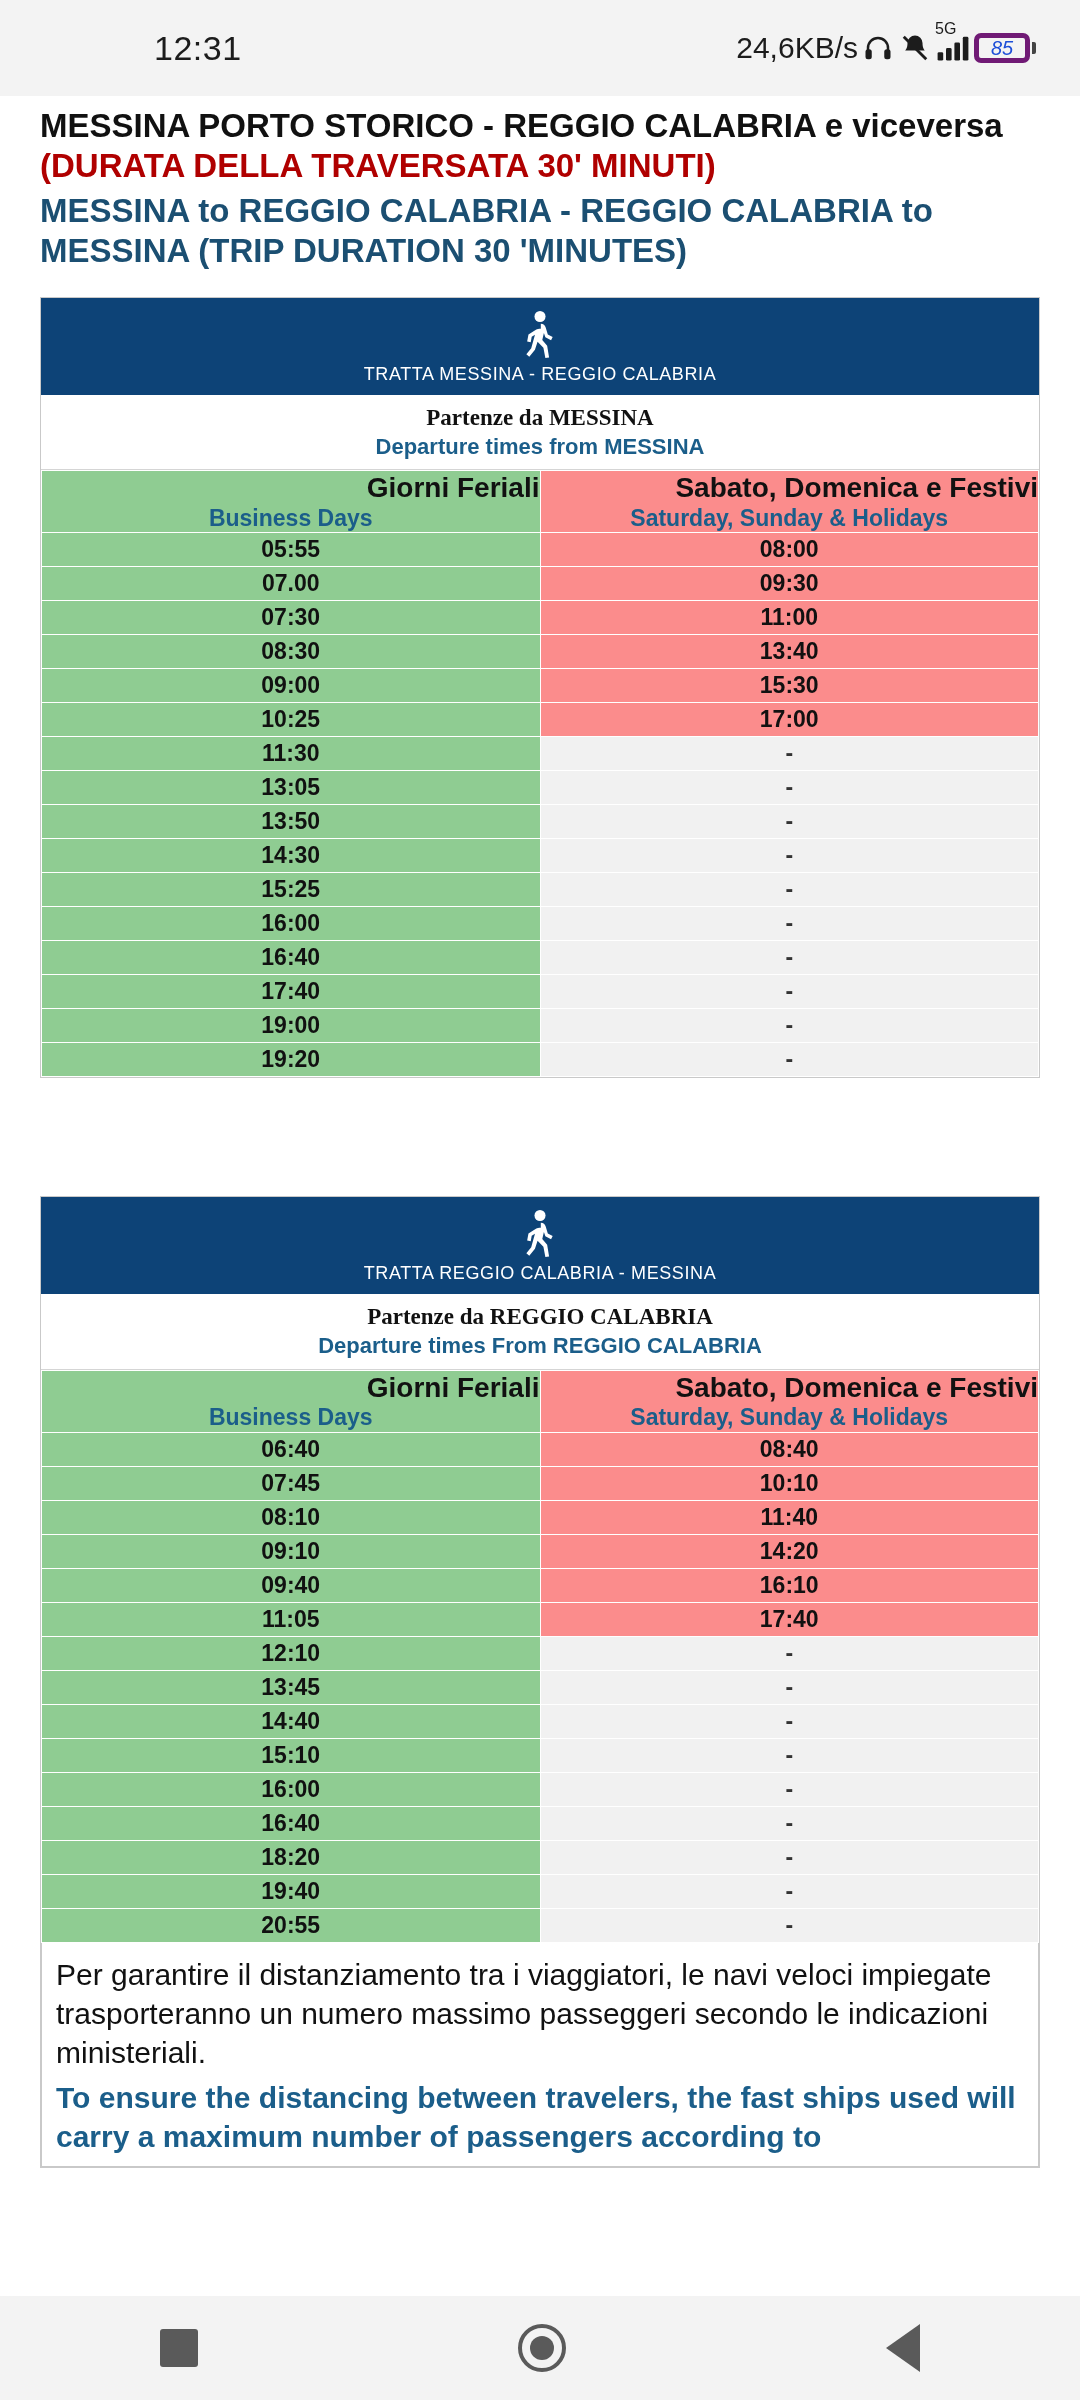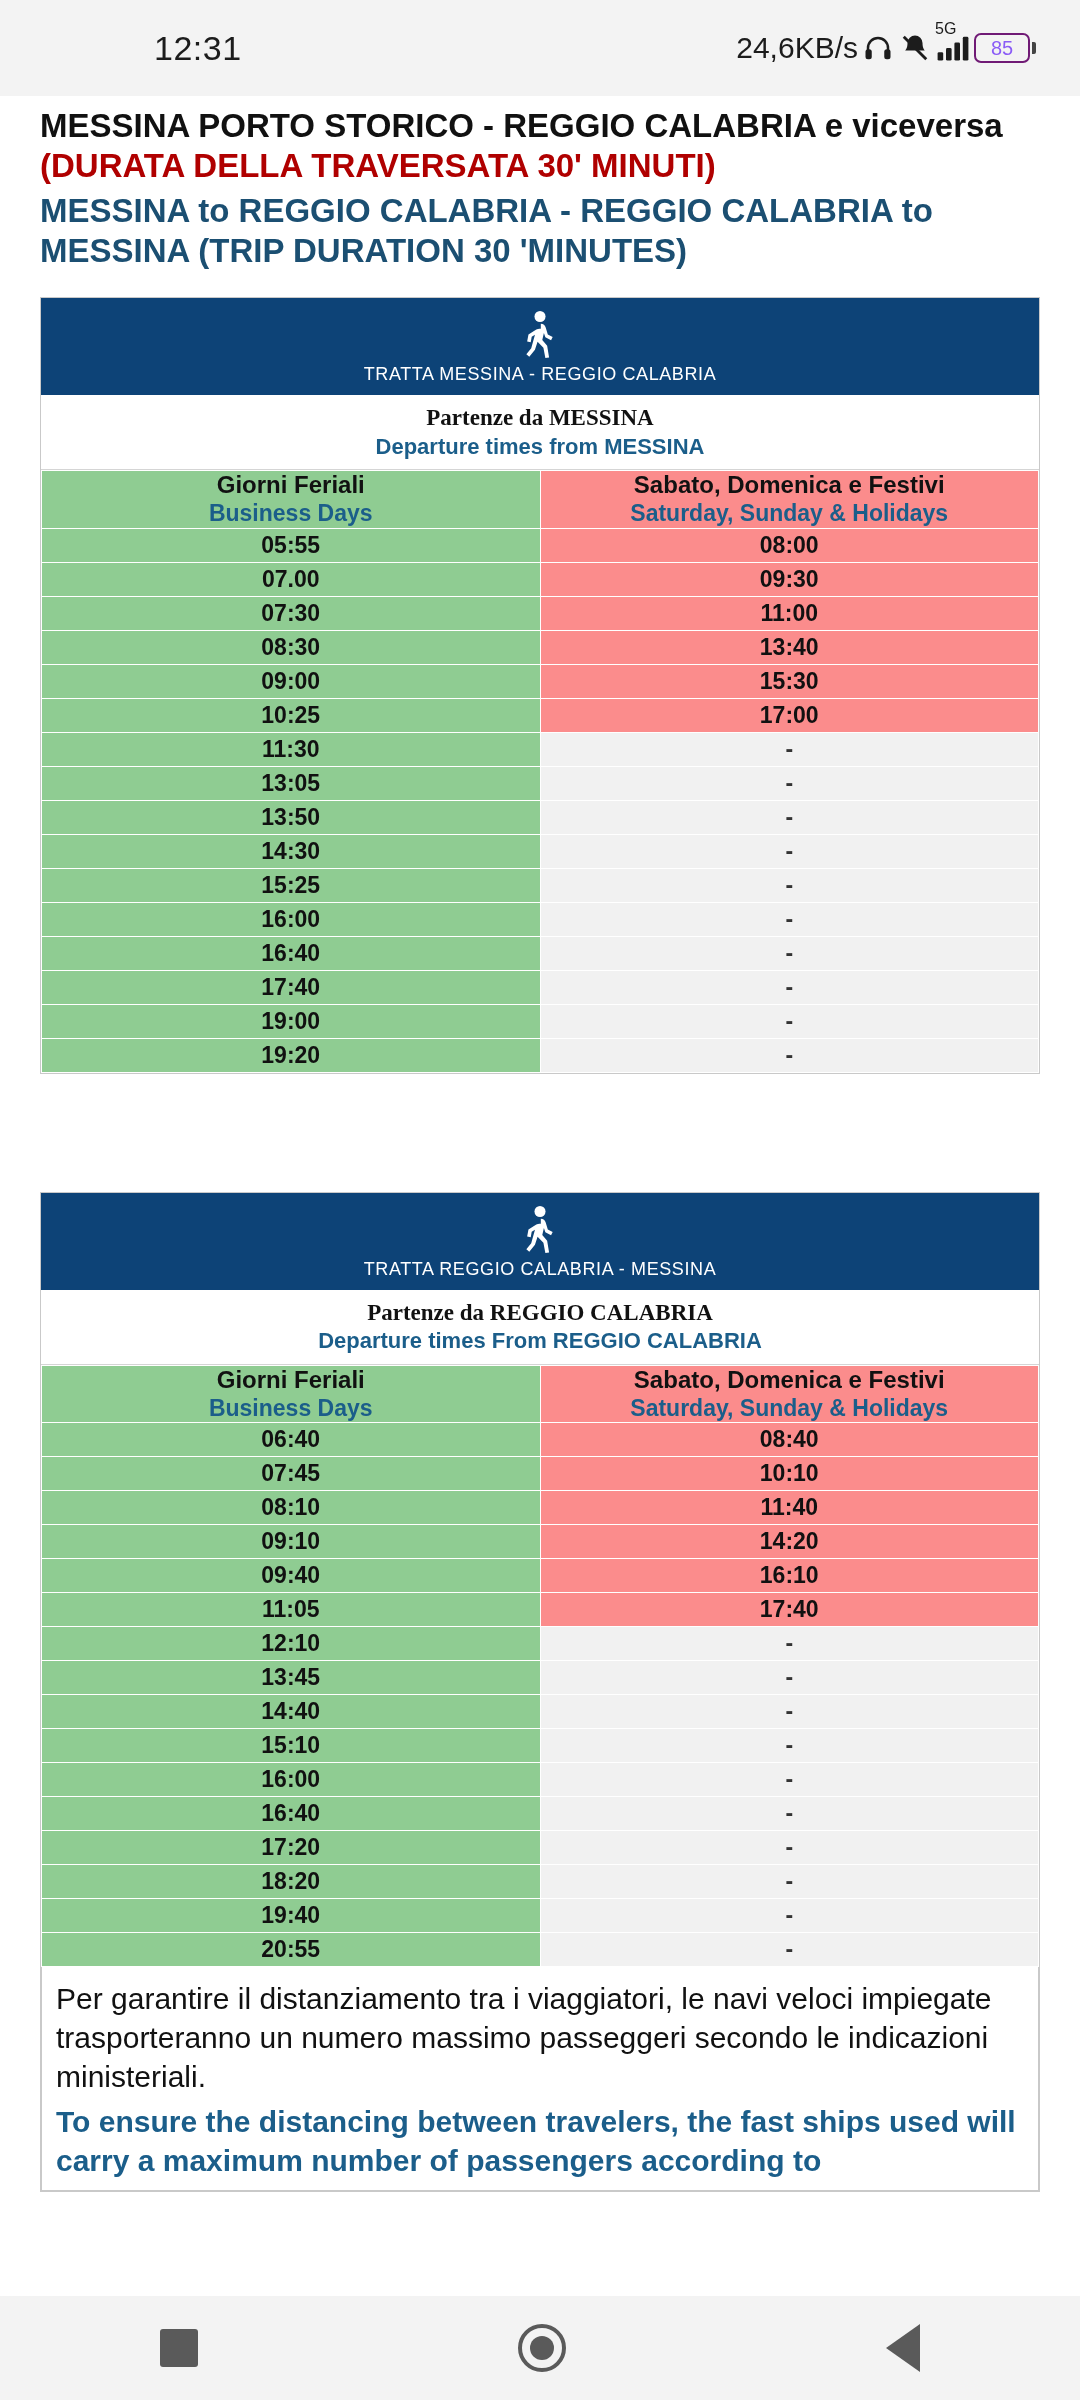--- a/index.html
+++ b/index.html
@@ -53,28 +53,29 @@
     top: -13px;
     left: 0px;
   }
   .battery {
     display: flex;
     align-items: center;
   }
   .battery-body {
     width: 56px;
     height: 30px;
-    border: 2px solid #701a75;
+    border: 5px solid #701a75;
     border-radius: 7px;
     display: flex;
     align-items: center;
     justify-content: center;
     font-size: 20px;
-    color: #8b5cf6;
+    color: #1d4ed8;
     box-sizing: border-box;
+    font-style: italic;
   }
   .battery-cap {
     width: 4px;
     height: 12px;
     background: #444;
     border-radius: 0 2px 2px 0;
     margin-left: 2px;
   }
 
   
@@ -159,24 +160,25 @@
   }
   th.col-weekday {
     background: #8fcc92;
     padding: 6px 0 7px 0;
   }
   th.col-weekend {
     background: #fb8c8c;
     padding: 6px 0 7px 0;
   }
   .th-it {
-    font-size: 24px;
+    font-size: 28px;
     font-weight: bold;
     color: #111;
     line-height: 1.2;
+    text-align: right;
   }
   .th-en {
     font-size: 23px;
     font-weight: bold;
     color: #1b5e8a;
     line-height: 1.2;
   }
   td.t-weekday {
     background: #8fcc92;
     font-size: 23px;
@@ -471,24 +473,20 @@
             </tr>
             <tr>
               <td class="t-weekday">16:00</td>
               <td class="t-empty">-</td>
             </tr>
             <tr>
               <td class="t-weekday">16:40</td>
               <td class="t-empty">-</td>
             </tr>
             <tr>
-              <td class="t-weekday">17:20</td>
-              <td class="t-empty">-</td>
-            </tr>
-            <tr>
               <td class="t-weekday">18:20</td>
               <td class="t-empty">-</td>
             </tr>
             <tr>
               <td class="t-weekday">19:40</td>
               <td class="t-empty">-</td>
             </tr>
             <tr>
               <td class="t-weekday">20:55</td>
               <td class="t-empty">-</td>

